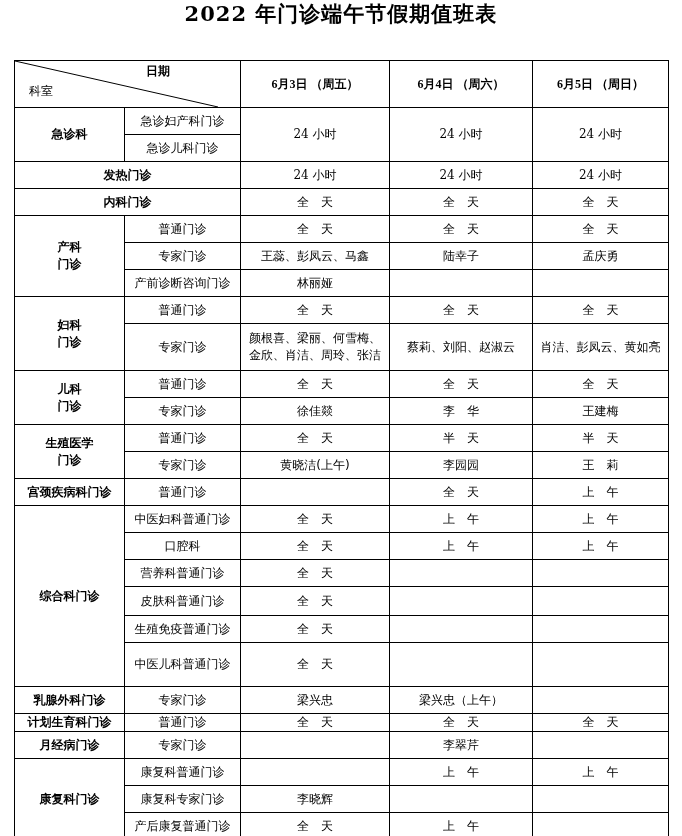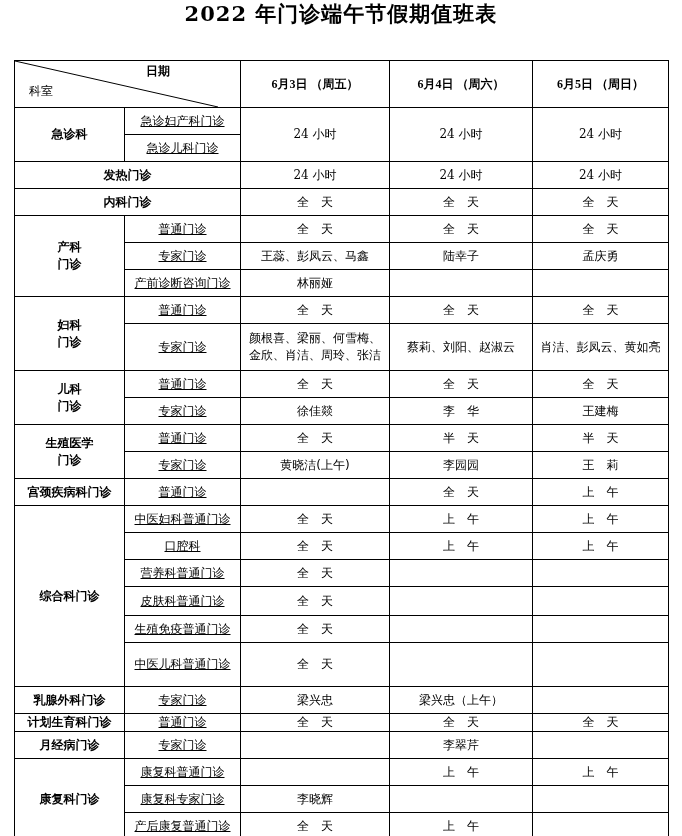--- a/index.html
+++ b/index.html
@@ -4,21 +4,21 @@
 <style>
   html, body { margin: 0; padding: 0; background: #ffffff; }
   body { width: 682px; height: 836px; position: relative; overflow: hidden;
          font-family: "DejaVu Sans", sans-serif; color: #000; }
   .title { position: absolute; left: 0; top: 0; width: 682px; text-align: center;
            font-family: "DejaVu Serif", serif; font-weight: bold; font-size: 21px; letter-spacing: 1px; }
   table.duty { position: absolute; left: 14px; top: 60px; border-collapse: collapse; table-layout: fixed; padding-left: 30px; }
   table.duty td { border: 1.2px solid #000; text-align: center; vertical-align: middle;
                   font-size: 12px; padding: 0; line-height: 17px; }
   td.dept { font-weight: bold; font-size: 12.5px; }
-  td.sub { font-size: 12px; text-decoration: underline; }
+  td.sub { font-size: 12px; }
   td.hdr { font-weight: bold; font-size: 12px; font-family: Liberation Serif, serif; }
   td.num { font-family: "DejaVu Serif", serif; font-size: 12px; }
   td.diag { position: relative; }
   td.diag svg { position: absolute; left: 0; top: 0; }
   td.diag .d-top { position: absolute; right: 70px; top: 2px; font-weight: bold; font-size: 12px; }
   td.diag .d-bot { position: absolute; left: 14px; top: 22px; font-weight: normal; font-size: 12px; }
   .small { font-size: 11.5px; line-height: 19px; }
 </style>
 </head>
 <body>

